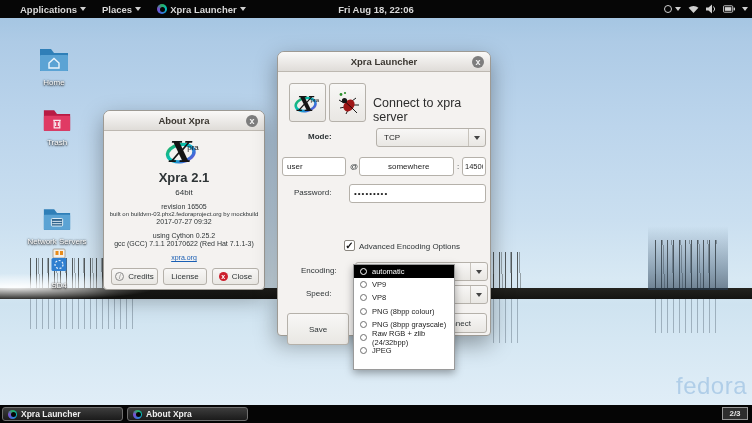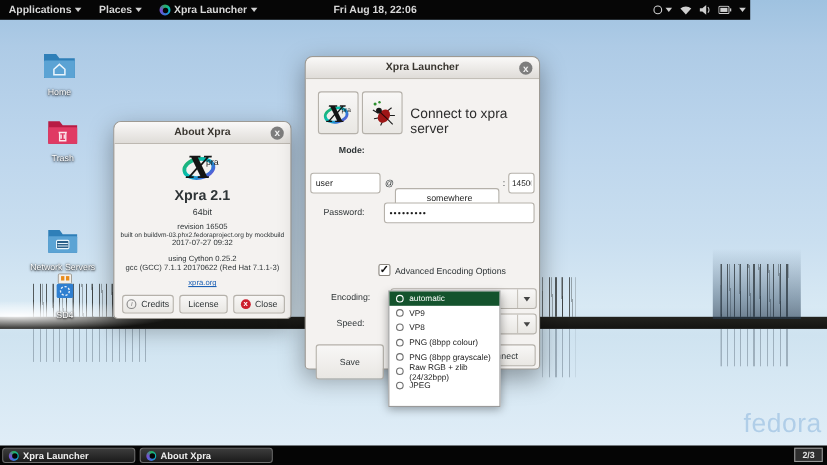--- a/index.html
+++ b/index.html
@@ -11,21 +11,21 @@
   }
   
   .wp-band { position:absolute; left:0; top:288px; width:752px; height:11px; background:linear-gradient(180deg,#23231f,#141412); }
   .wp-trees { position:absolute; background-image:repeating-linear-gradient(90deg, rgba(28,30,28,.7) 0 1px, transparent 1px 6px), repeating-linear-gradient(88deg, rgba(28,30,28,.35) 0 1px, transparent 1px 9px); }
   .wp-refl  { position:absolute; opacity:.38; background-image:repeating-linear-gradient(90deg, rgba(40,55,70,.8) 0 1px, transparent 1px 6px); }
   .wp-mist { position:absolute; left:0; top:274px; width:150px; height:26px; background:radial-gradient(ellipse at 10% 50%, rgba(255,255,255,.95), rgba(255,255,255,0) 75%); }
   .wp-bluefog { position:absolute; left:648px; top:226px; width:80px; height:64px; background:linear-gradient(180deg, rgba(70,100,130,0) 0%, rgba(50,75,100,.45) 70%, rgba(40,60,80,.6) 100%); }
   .fedora-brand { position:absolute; left:676px; top:372px; font-size:24px; letter-spacing:.5px; color:#a9c9e6; opacity:.85; }
 
   
-  .topbar { position:absolute; left:0; top:0; width:682px; height:18px; background:#060606; color:#d8d8d8; font-size:9.5px; font-weight:bold; display:flex; align-items:center; }
+  .topbar { position:absolute; left:0; top:0; width:752px; height:18px; background:#060606; color:#d8d8d8; font-size:9.5px; font-weight:bold; display:flex; align-items:center;padding-left:12px; }
   .tb-item { display:flex; align-items:center; gap:3px; padding:0 8px; height:18px; }
   .caret { width:0; height:0; border-left:3px solid transparent; border-right:3px solid transparent; border-top:4px solid #cfcfcf; display:inline-block; }
   .tb-clock { position:absolute; left:0; right:0; text-align:center; pointer-events:none; }
   .tb-right { position:absolute; right:4px; top:0; height:18px; display:flex; align-items:center; gap:7px; }
   .ring-icon { width:8px; height:8px; border:1.5px solid #cfcfcf; border-radius:50%; display:inline-block; }
   .xpra-mini { width:10px; height:10px; border-radius:50%; background:conic-gradient(#27ae60,#00c2c2,#3a6fd8,#7b4fd0,#27ae60); position:relative; display:inline-block; }
   .xpra-mini::after { content:""; position:absolute; left:2.5px; top:2.5px; width:5px; height:5px; border-radius:50%; background:#060606; }
 
   
   .win { position:absolute; background:#f4f2f0; border:1px solid #9d9a94; border-radius:7px 7px 4px 4px; box-shadow:0 8px 22px rgba(0,0,0,.35); }
@@ -42,21 +42,21 @@
 
   
   #launcher { left:277px; top:51px; width:214px; height:285px; }
   .iconbtn { position:absolute; width:37px; height:39px; top:31px; }
   .heading { position:absolute; left:95px; top:44px; font-size:12.5px; color:#2d2d2d; }
 
   
   .popup { position:absolute; left:353px; top:264px; width:102px; height:106px; background:#fff; border:1px solid #9a9a9a; box-shadow:0 3px 8px rgba(0,0,0,.35); z-index:50; }
   .popup .row { height:13.2px; display:flex; align-items:center; gap:5px; padding-left:6px; font-size:7.5px; color:#1c1c1c; }
   .popup .row .radio { width:7px; height:7px; border:1.3px solid #6f6f6f; border-radius:50%; background:#fff; flex:none; }
-  .popup .row.selected { background:#14532d; color:#fff;align-items:center; }
+  .popup .row.selected { background:#000000; color:#fff;align-items:center; }
   .popup .row.selected .radio { border-color:#fff; background:transparent; }
 
   
   #about { left:103px; top:110px; width:162px; height:180px; }
   .about-center { position:absolute; left:0; right:0; text-align:center; color:#2e3436; }
 
   .link { color:#1a5fb4; text-decoration:underline; }
   .mini-close { width:9px; height:9px; border-radius:50%; background:#cc1f2d; color:#fff; font-size:7px; line-height:9px; text-align:center; font-weight:bold; display:inline-block; }
   .mini-info { width:9px; height:9px; border-radius:50%; border:1px solid #8a8a8a; color:#8a8a8a; font-size:7px; line-height:8px; text-align:center; font-style:italic; display:inline-block; }
 
@@ -196,24 +196,30 @@
         <ellipse cx="14" cy="15.5" rx="5" ry="6.5" fill="#9e1616" transform="rotate(38 14 15.5)"></ellipse>
         <path d="M10.5 12 L18 19" stroke="#2a0606" stroke-width="1"></path>
         <circle cx="9.5" cy="10.5" r="2.6" fill="#161616"></circle>
         <circle cx="6" cy="4.5" r="1.4" fill="#2d8f2d"></circle>
         <circle cx="10" cy="3" r="1.1" fill="#2d8f2d"></circle>
       </svg>
     </div>
     <div class="heading">Connect to xpra server</div>
 
     <span class="flabel" style="left:30px; top:80px;font-weight:bold;">Mode:</span>
+    <div class="gtk-combo" style="position:absolute; left:98px; top:76px; width:110px; height:19px;">
+      <span class="val">TCP</span>
+      <span class="dd">
+          <span class="dcaret"></span>
+        </span>
+    </div>
 
     <input class="gtk-entry" style="position: absolute; left: 4px; top: 105px; width: 64px; height: 19px;" value="user">
     <span class="flabel" style="left:72px; top:110px;">@</span>
-    <input class="gtk-entry" style="position: absolute; left: 81px; top: 119px; width: 95px; height: 19px; padding-left: 28px;" value="somewhere">
+    <input class="gtk-entry" style="position: absolute; left: 81px; top: 105px; width: 95px; height: 19px; padding-left: 28px;" value="somewhere">
     <span class="flabel" style="left:179px; top:110px;">:</span>
     <input class="gtk-entry" style="position: absolute; left: 184px; top: 105px; width: 24px; height: 19px; font-size: 7.5px; padding: 0px 2px;" value="14500">
 
     <span class="flabel" style="left:16px; top:136px;">Password:</span>
     <input class="gtk-entry" style="position: absolute; left: 71px; top: 132px; width: 137px; height: 19px; letter-spacing: 1px;" value="•••••••••">
 
     <span class="checkbox" style="left:66px; top:188px;">✓</span>
     <span class="flabel" style="left:81px; top:190px;">Advanced Encoding Options</span>
 
     <span class="flabel" style="left:23px; top:214px;">Encoding:</span>

